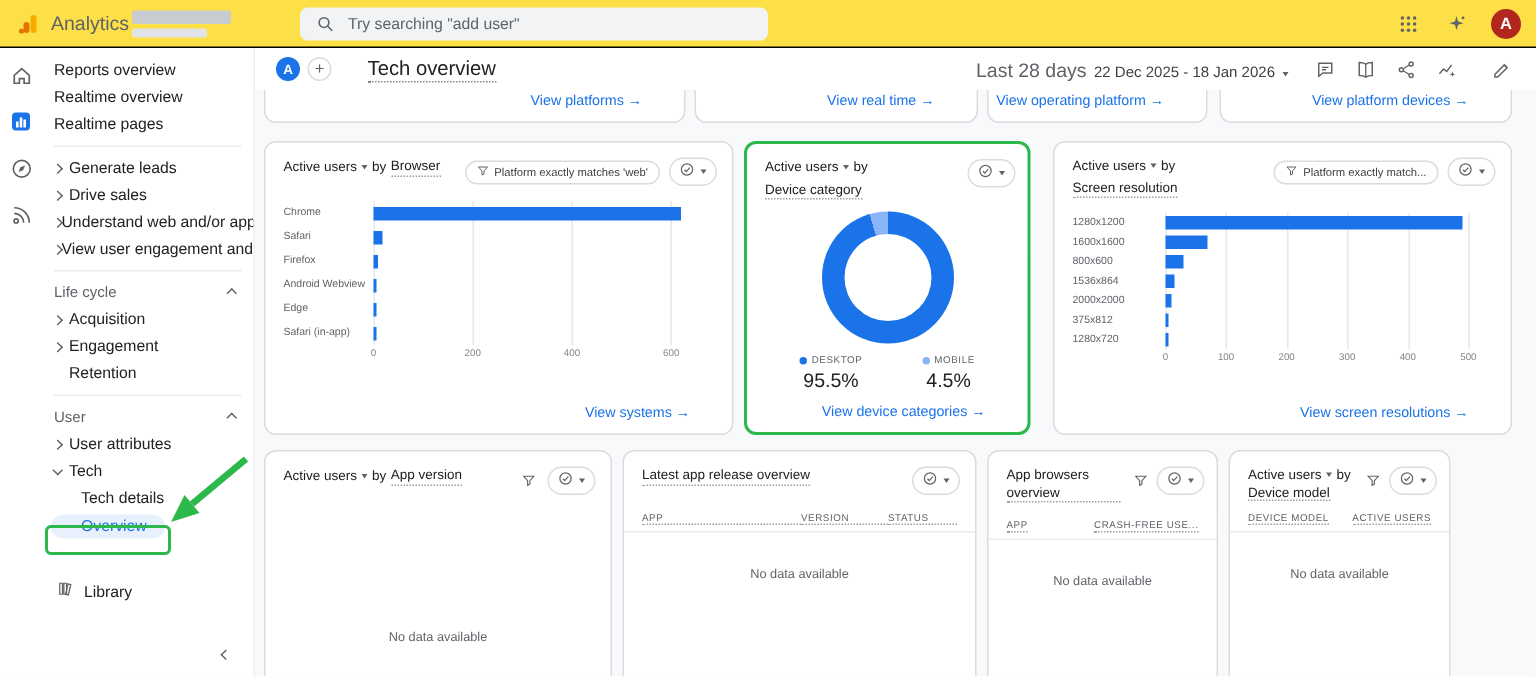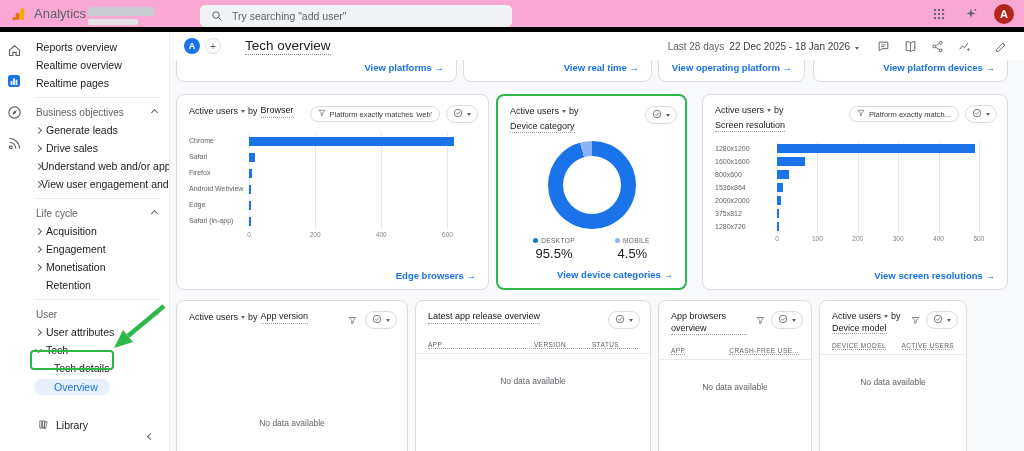--- a/index.html
+++ b/index.html
@@ -3,22 +3,22 @@
 <meta charset="utf-8">
 <style>
   * { box-sizing: border-box; margin: 0; padding: 0; }
   html,body { width:1024px; height:451px; }
   body {
     font-family:"Liberation Sans", sans-serif;
     background:#fff; color:#202124; position:relative; overflow:hidden;
     font-size:10.5px;
   }
   
-  .topbar { position:absolute; top:0; left:0; right:0; height:32px; background:#f9a8d4;
-    border-bottom:5px solid #000000; display:flex; align-items:center; z-index:30; padding:0 10px; }
+  .topbar { position:absolute; top:0; left:0; right:0; height:32px; background:#fde047;
+    border-bottom:1px solid #000000; display:flex; align-items:center; z-index:30; padding:0 10px; }
   .ga-logo { width:18px; height:18px; display:flex; align-items:center; justify-content:center; margin-right:6px; }
   .app-name { font-size:13px; color:#5f6368; margin-right:14px; }
   .redact { background:#c8cbcf; border-radius:2px; }
   .redact.r1 { width:66px; height:9px; position:absolute; left:88px; top:7px; }
   .redact.r2 { width:50px; height:6px; position:absolute; left:88px; top:19px; background:#e1e3e6; }
   .search { position:absolute; left:200px; top:5px; width:312px; height:22px; background:#f1f3f4;
     border-radius:5px; display:flex; align-items:center; padding:0 8px; gap:6px; }
   .search input { border:none; outline:none; background:transparent; flex:1; font-size:10.5px;
     color:#202124; font-family:inherit; }
   .search input::placeholder { color:#5f6368; }
@@ -35,21 +35,21 @@
     border-right:1px solid #eceef0; z-index:20; padding-top:6px; overflow:hidden; }
   .nav-item { height:18px; display:flex; align-items:center; padding-left:8px; font-size:10.5px;
     color:#202124; cursor:pointer; white-space:nowrap; overflow:hidden; }
   .nav-item .caret-box { width:10px; display:flex; align-items:center; }
   .sub-item { padding-left:26px; }
   .divider { border-top:1px solid #e8eaed; margin:5px 8px; }
   .sec-head { height:18px; margin-top:2px; display:flex; align-items:center; justify-content:space-between;
     padding:0 12px 0 8px; color:#5f6368; font-size:10px; cursor:pointer; }
   .pill-selected { margin-left:6px; padding-left:20px; width:76px; height:16px; background:#e8f0fe;
     border-radius:9px; color:#1a73e8; display:flex; align-items:center; font-size:10.5px; cursor:pointer; }
-  .lib-row { margin-top:22px; display:flex; align-items:flex-start; gap:7px; padding-left:10px; height:18px; cursor:pointer; }
+  .lib-row { margin-top:22px; display:flex; align-items:flex-end; gap:7px; padding-left:10px; height:18px; cursor:pointer; }
   .collapse-btn { position:absolute; bottom:8px; right:12px; width:14px; height:14px;
     display:flex; align-items:center; justify-content:center; cursor:pointer; }
   
   .chev { display:inline-block; width:5px; height:5px; border-right:1.4px solid #5f6368; border-bottom:1.4px solid #5f6368; }
   .chev.up { transform:rotate(-135deg); }
   .chev.down { transform:rotate(45deg); margin-top:-2px; }
   .chev.right { transform:rotate(-45deg); }
   .chev.left { transform:rotate(135deg); }
   .tri-down { display:inline-block; width:0; height:0; border-left:3.5px solid transparent;
     border-right:3.5px solid transparent; border-top:4.5px solid #5f6368; }
@@ -63,29 +63,29 @@
   .main-header { position:absolute; top:0; left:0; right:0; height:28px; background:#fff; z-index:10;
     display:flex; align-items:center; padding:0 14px; }
   .cmp-avatar { width:16px; height:16px; border-radius:50%; background:#1a73e8; color:#fff;
     font-size:9px; font-weight:bold; display:flex; align-items:center; justify-content:center; cursor:pointer; }
   .cmp-add { width:16px; height:16px; border-radius:50%; border:1px solid #dadce0; color:#5f6368;
     font-size:11px; display:flex; align-items:center; justify-content:center; margin-left:5px; cursor:pointer; }
   .page-title { margin-left:24px; font-size:13.5px; color:#202124;
     border-bottom:1px dotted #80868b; padding-bottom:1px; }
   .mh-right { margin-left:auto; display:flex; align-items:center; gap:9px; }
   .date-range { display:flex; align-items:baseline; gap:5px; cursor:pointer; margin-right:6px; }
-  .date-label { font-size:10px; color:#5f6368; }
+  .date-label { font-size:13px; color:#5f6368; }
   .date-value { font-size:10px; color:#3c4043; }
   .hicon { width:18px; height:18px; display:flex; align-items:center; justify-content:center; cursor:pointer; }
   .hicon.last { margin-left:10px; }
   
   .card { position:absolute; background:#fff; border:1px solid #dadce0; border-radius:8px; z-index:1; }
   .card.sel { border:2px solid #2db84b; }
-  .card-link { position:absolute; bottom:8px; right:12px; color:#1a73e8; font-size:9.5px;
-    font-weight:bold; cursor:pointer; white-space:nowrap; }
+  .card-link { position:absolute; bottom:8px; right:28px; color:#1a73e8; font-size:9.5px;
+    font-weight:normal; cursor:pointer; white-space:nowrap; }
   .card-head { display:flex; align-items:flex-start; padding:10px 10px 4px 12px; gap:6px; }
   .ctitle { font-size:9px; color:#202124; display:flex; align-items:center; gap:3px; flex-wrap:wrap; line-height:1.3; }
   .ctitle .dotted, .dotted { border-bottom:1px dotted #9aa0a6; }
   .head-ctrls { margin-left:auto; display:flex; align-items:center; gap:6px; flex-shrink:0;text-align:right; }
   .chip { display:flex; align-items:center; gap:4px; border:1px solid #dadce0; border-radius:16px;
     padding:2px 7px; font-size:7.5px; color:#3c4043; white-space:nowrap; cursor:pointer; }
   .check-dd { display:flex; align-items:center; gap:4px; border:1px solid #dadce0; border-radius:12px;
     padding:2px 6px; cursor:pointer; }
   .funnel-btn { width:14px; height:14px; display:flex; align-items:center; justify-content:center; cursor:pointer; }
   
@@ -199,24 +199,20 @@
       <span>Reports overview</span>
     </div>
   <div class="nav-item">
       <span>Realtime overview</span>
     </div>
   <div class="nav-item">
       <span>Realtime pages</span>
     </div>
   <div class="divider"></div>
 
-  <div class="sec-head">
-    <span>Business objectives</span>
-    <span class="chev up"></span>
-  </div>
   <div class="nav-item">
       <span class="caret-box">
         <span class="chev right"></span>
       </span>
       <span>Generate leads</span>
     </div>
   <div class="nav-item">
       <span class="caret-box">
         <span class="chev right"></span>
       </span>
@@ -244,26 +240,20 @@
       <span class="caret-box">
         <span class="chev right"></span>
       </span>
       <span>Acquisition</span>
     </div>
   <div class="nav-item">
       <span class="caret-box">
         <span class="chev right"></span>
       </span>
       <span>Engagement</span>
-    </div>
-  <div class="nav-item">
-      <span class="caret-box">
-        <span class="chev right"></span>
-      </span>
-      <span>Monetisation</span>
     </div>
   <div class="nav-item">
       <span class="caret-box"></span>
       <span>Retention</span>
     </div>
   <div class="divider"></div>
 
   <div class="sec-head">
     <span>User</span>
     <span class="chev up"></span>
@@ -438,21 +428,21 @@
             </div>
           </div>
       </div>
       <div class="bticks">
           <div class="tick" style="left: 0px;">0</div>
           <div class="tick" style="left: 66.1538px;">200</div>
           <div class="tick" style="left: 132.308px;">400</div>
           <div class="tick" style="left: 198.462px;">600</div>
         </div>
     </div>
-    <span class="card-link">Edge browsers →</span>
+    <span class="card-link">View systems →</span>
   </div>
 
   <div class="card sel" style="left:326px; top:62px; width:191px; height:196px;">
     <div class="card-head" style="padding-right:8px;">
       <span class="ctitle">
         <span>Active users</span>
         <span class="tri-down sm"></span>
         <span>by</span>
         <span class="dotted">Device category</span>
       </span>

